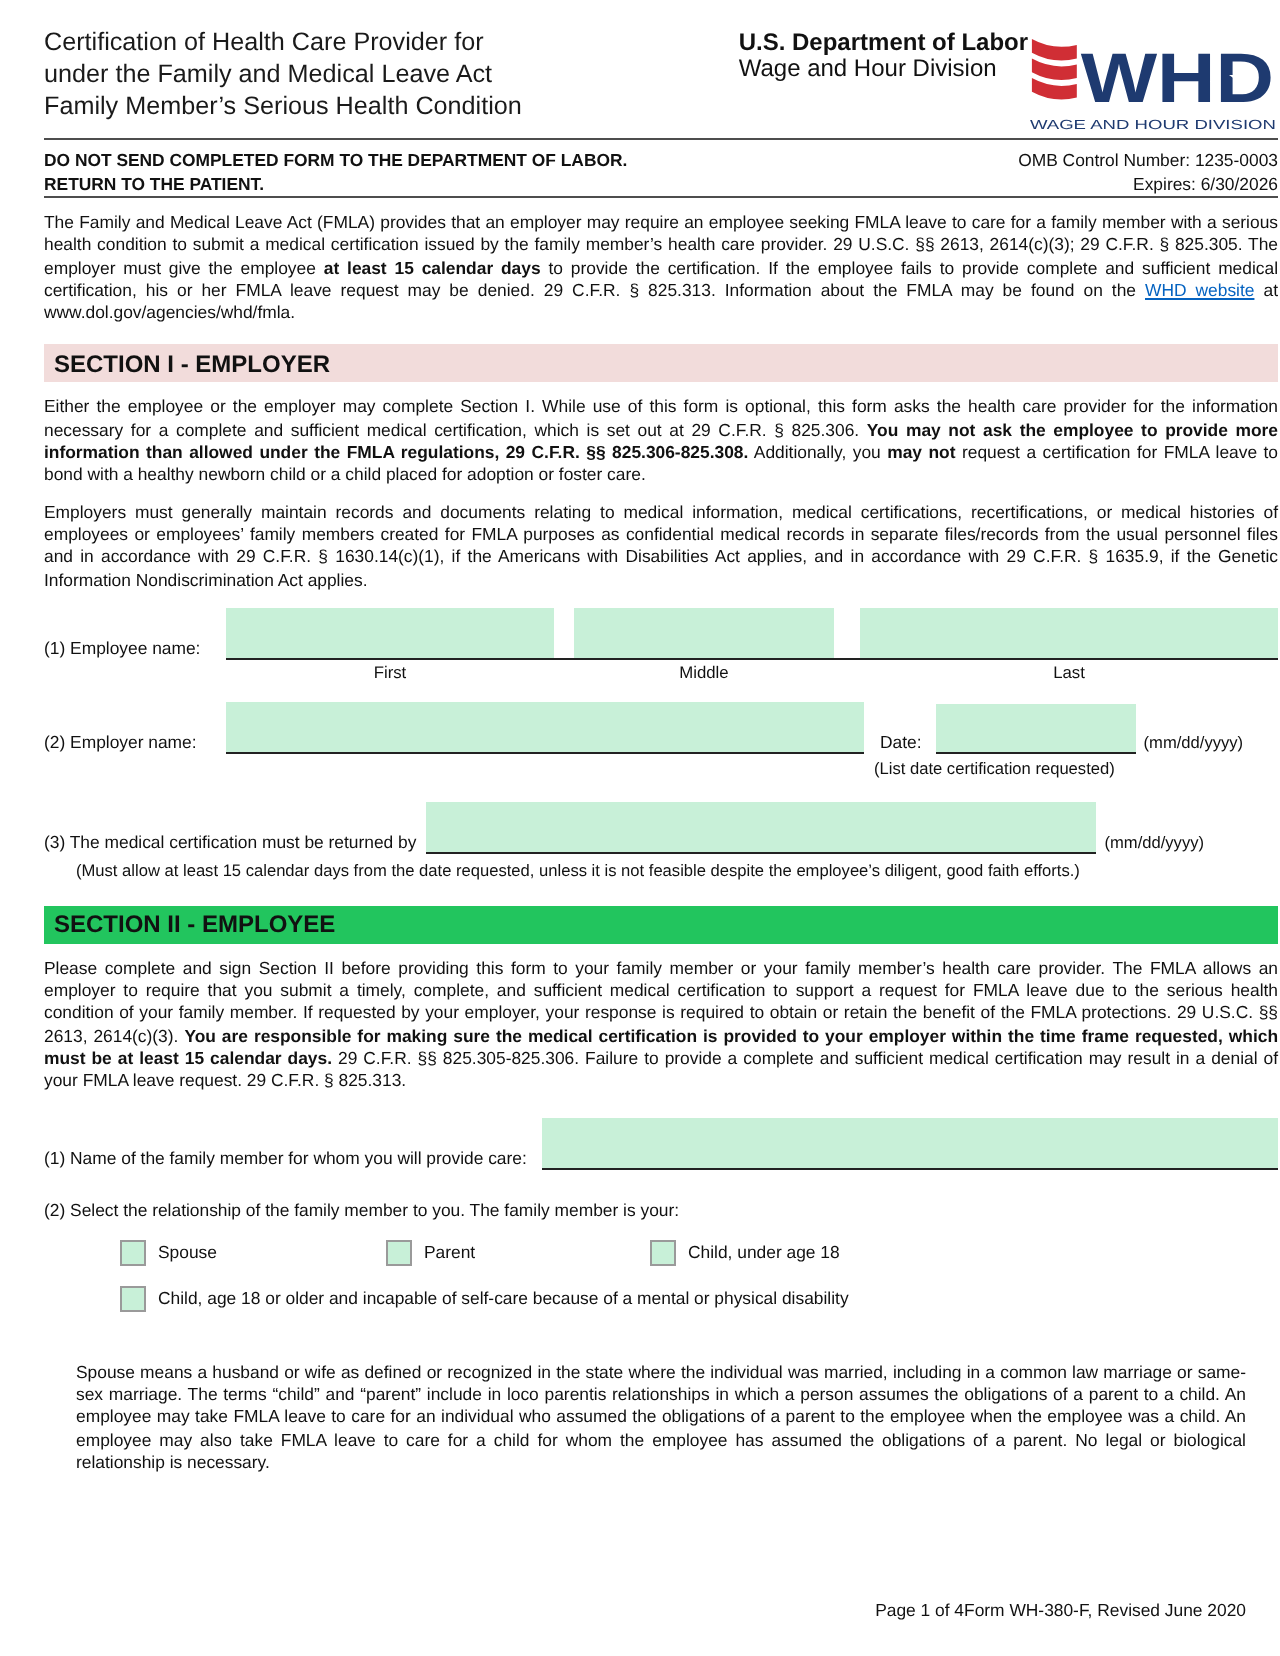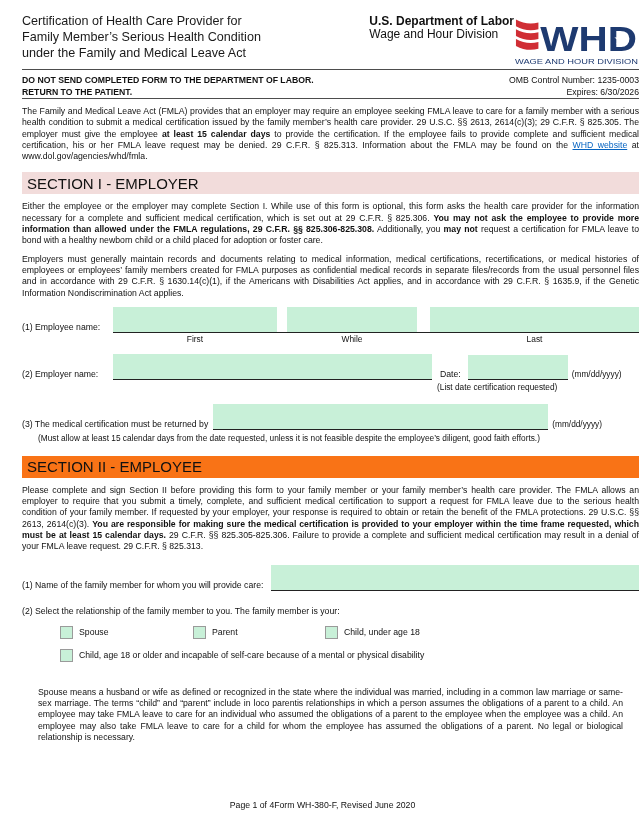--- a/index.html
+++ b/index.html
@@ -20,23 +20,23 @@
   .rule2{margin-top:5px;}
 
   .notice-row{display:flex;justify-content:space-between;margin-top:5px;}
   .notice-left{font-weight:bold;line-height:11.5px;}
   .notice-right{text-align:right;line-height:11.5px;}
 
   .para{text-align:justify;line-height:11.3px;margin-top:7px;}
   .b{font-weight:bold;}
   .lnk{color:#0563c1;text-decoration:underline;cursor:pointer;}
 
-  .secbar{font-weight:normal;font-size:15px;padding:2.5px 5px;margin-top:10px;}
+  .secbar{font-weight:bold;font-size:12px;padding:2.5px 5px;margin-top:10px;}
   .sec1{background:#f2dcdb;}
-  .sec2{background:#f97316;}
+  .sec2{background:#22c55e;}
 
   
   .frow{display:flex;align-items:flex-end;}
   .flabel{white-space:nowrap;padding-bottom:1px;}
   .ulwrap{border-bottom:1px solid #222;}
   .gbox{background:#c8f0d8;height:25px;}
   .hint{font-size:8.3px;padding-bottom:1px;margin-left:4px;white-space:nowrap;}
   .subnote{font-size:8.3px;}
 
   .emp-name-row{margin-top:8px;}
@@ -64,35 +64,35 @@
 
   .rel-q{margin-top:15px;}
   .opt-row{margin-left:38px;margin-top:10px;display:flex;align-items:center;}
   .opt{display:flex;align-items:center;}
   .opt-w1{width:133px;}
   .opt-w2{width:132px;align-items:center;}
   .cb{width:11px;height:11px;background:#c8f0d8;border:1px solid #9a9a9a;margin-right:6px;flex:none;cursor:pointer;}
 
   .def-para{margin:25px 16px 0 16px;text-align:justify;line-height:11.3px;}
 
-  .footer{position:absolute;left:22px;right:17px;bottom:18px;display:flex;justify-content:center;font-size:8.7px;}
+  .footer{position:absolute;left:22px;right:17px;bottom:18px;display:flex;justify-content:flex-end;font-size:8.7px;}
 
   svg text{font-family:"Liberation Sans","DejaVu Sans",sans-serif;}
 </style>
 </head>
 <body>
 
 <div class="page">
   <div class="content">
 
     <div class="hdr">
       <div class="hdr-title">
         <div>Certification of Health Care Provider for</div>
+        <div>under the Family and Medical Leave Act</div>
         <div>Family Member’s Serious Health Condition</div>
-        <div>under the Family and Medical Leave Act</div>
       </div>
       <div class="hdr-dept">
         <div class="agency">U.S. Department of Labor</div>
         <div>Wage and Hour Division</div>
       </div>
       <svg class="hdr-logo" viewBox="0 0 128 56">
         <g fill="#d02e35">
           <path d="M2 6 Q13 12 25 9 L25 16 Q13 19 2 13 Z"></path>
           <path d="M2 16 Q13 22 25 19 L25 26 Q13 29 2 23 Z"></path>
           <path d="M2 26 Q13 32 25 29 L25 36 Q13 39 2 33 Z"></path>
@@ -127,21 +127,21 @@
     <div class="frow emp-name-row">
       <span class="flabel" style="width:91px;">(1) Employee name:</span>
       <span class="ulwrap">
         <span class="gbox bx-first"></span>
         <span class="gbox bx-middle"></span>
         <span class="gbox bx-last"></span>
       </span>
     </div>
     <div class="sublabels">
       <span class="sl1">First</span>
-      <span class="sl2">While</span>
+      <span class="sl2">Middle</span>
       <span class="sl3">Last</span>
     </div>
 
     <div class="frow employer-row">
       <span class="flabel" style="width:91px;">(2) Employer name:</span>
       <span class="ulwrap">
         <span class="gbox bx-employer" style="display:block;"></span>
       </span>
       <span class="flabel date-lbl">Date:</span>
       <span class="ulwrap">

